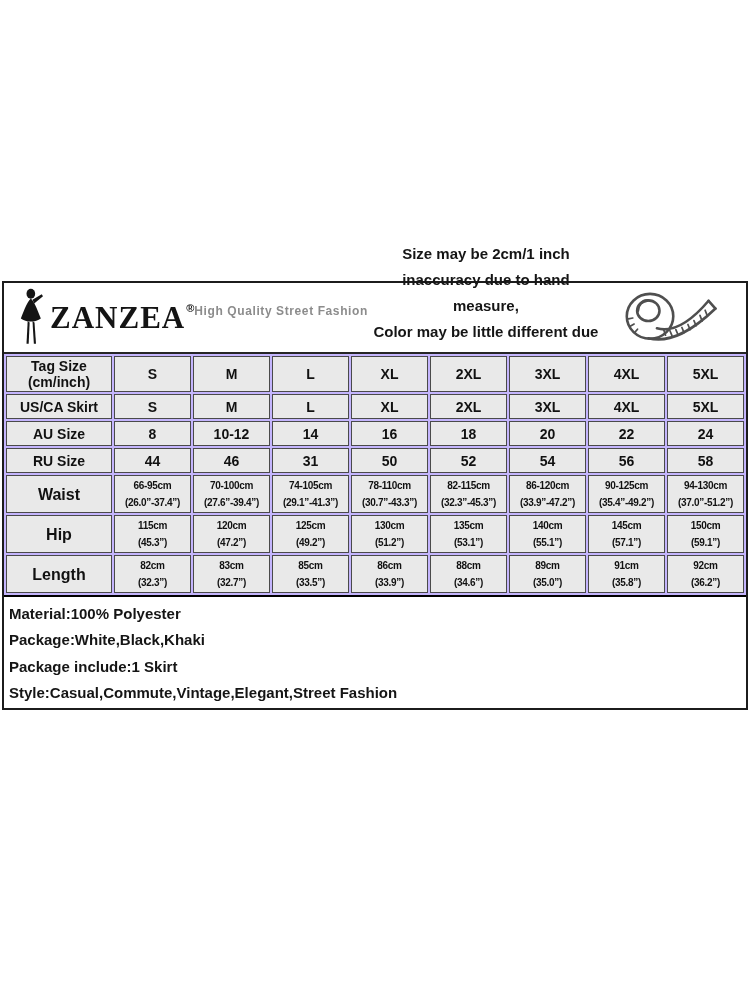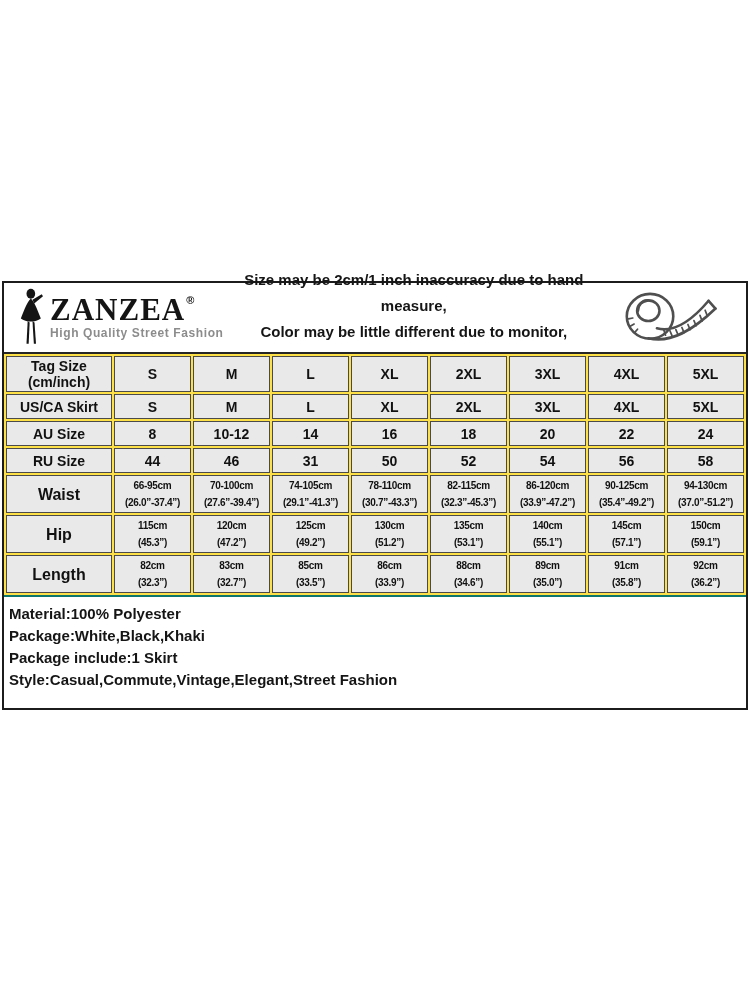--- a/index.html
+++ b/index.html
@@ -24,21 +24,21 @@
   .hdr {
     height:69px; flex:0 0 69px;
     display:flex; align-items:center;
   }
   .logo {
     flex:0 0 212px;
     display:flex; align-items:center;
     padding-left:8px;
   }
   .logo-fig { width:36px; height:60px; margin-right:2px; }
-  .logo-textcol { display:flex; flex-direction:column; }
+  .logo-textcol { display:flex; flex-direction:row; }
   .logo-nameline { display:flex; align-items:flex-start; }
   .logo-name {
     font-family:"Liberation Serif", serif;
     font-weight:bold; font-size:31px; line-height:30px;
     letter-spacing:1px; color:#141414;
   }
   .logo-reg { font-size:11px; font-weight:bold; color:#141414; line-height:11px; margin-left:1px; }
   .logo-tagline {
     font-size:12px; font-weight:bold; color:#8c8c8c;
     letter-spacing:0.6px; margin-top:1px; white-space:nowrap;
@@ -49,22 +49,22 @@
     font-size:15px; font-weight:bold; color:#151515;
     line-height:26px;
     padding-top:2px;
   }
   .tape { flex:0 0 142px; display:flex; justify-content:center; align-items:center; }
   .tape svg { width:126px; height:62px; }
 
   
   .table-wrap {
     border-top:2px solid #262626;
-    border-bottom:2px solid #0f766e;
-    background:#fde047;
+    border-bottom:2px solid #000000;
+    background:#c4b5fd;
   }
   table.size-table {
     width:100%;
     table-layout:fixed;
     border-collapse:separate;
     border-spacing:2px;
   }
   table.size-table col.c-label { width:106px; }
   table.size-table td {
     background:#e9e9e9;
@@ -77,21 +77,21 @@
   tr.row-size td { font-size:14px; height:25px; }
   tr.row-size td.label-cell { font-size:14px; }
   tr.row-tall td { line-height:16px; }
   tr.row-measure td { font-size:10px; letter-spacing:-0.3px; line-height:17px; height:38px; }
   tr.row-measure td.label-cell { font-size:16px; letter-spacing:0; }
 
   
   .info {
     flex:1 1 auto;
     padding:6px 6px 4px 5px;
-    display:flex; flex-direction:column; justify-content:flex-start;
+    display:flex; flex-direction:column; justify-content:space-between;
   }
   .info-line {
     font-size:15px; font-weight:bold; color:#151515;
     line-height:22px; white-space:nowrap;
   }
 </style>
 </head>
 <body>
 
 <div class="sheet">

